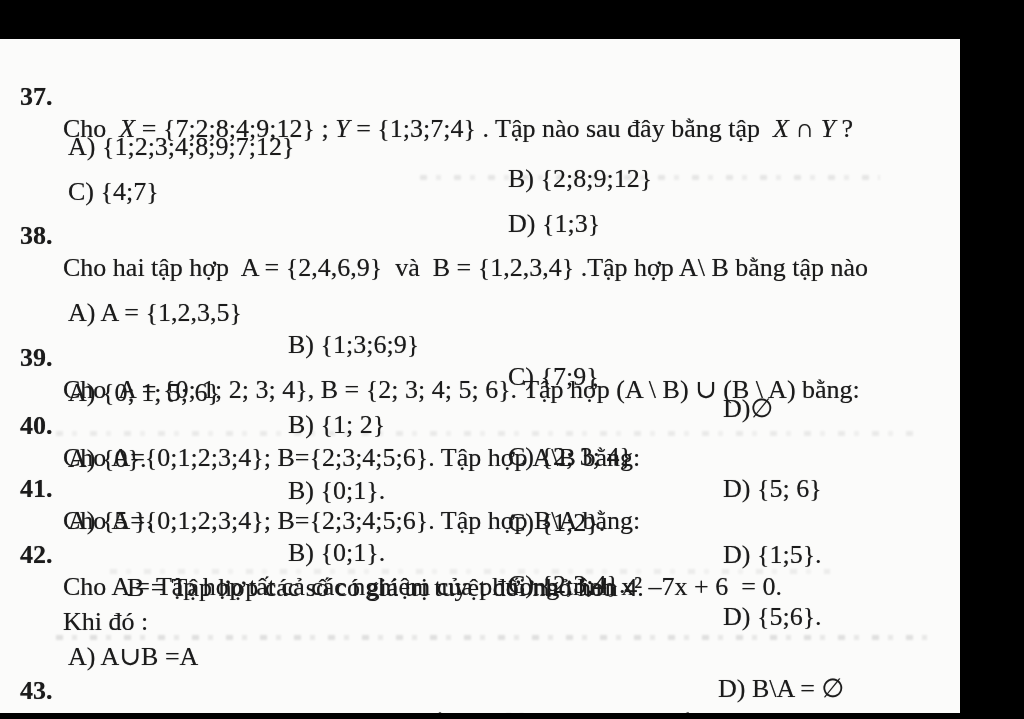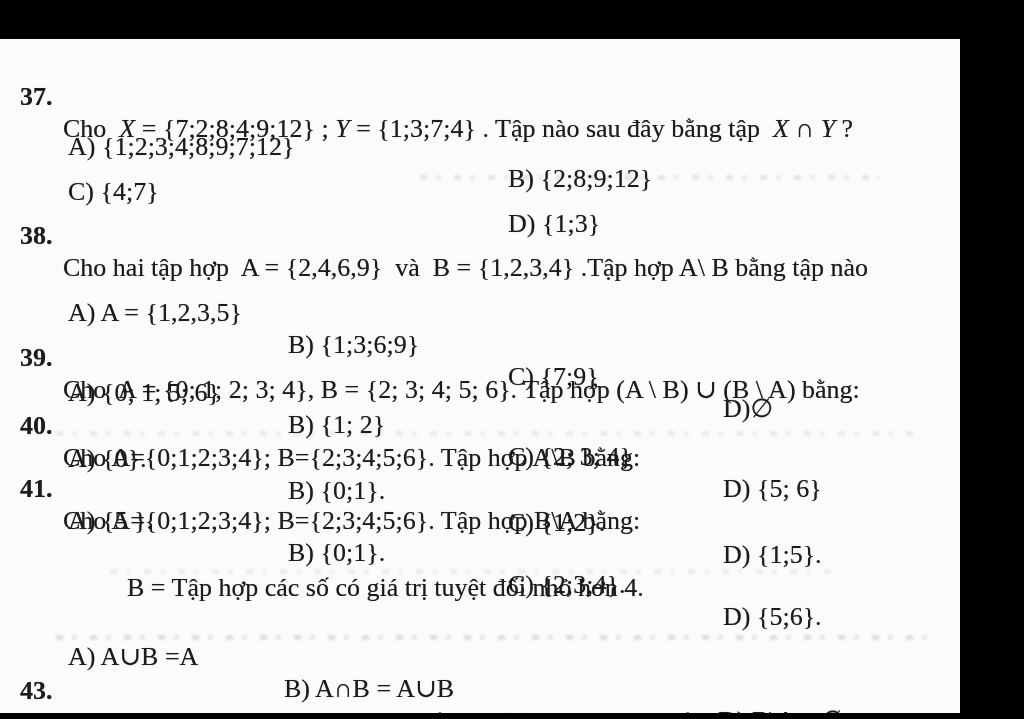--- a/index.html
+++ b/index.html
@@ -97,27 +97,33 @@
     <span class="qnum">41.</span>
     <span class="qtext">Cho A={0;1;2;3;4}; B={2;3;4;5;6}. Tập hợp B\A bằng:</span>
   </div>
   <div class="line" style="top:434px">
     <span class="opt" style="left:68px">A) {5 }.</span>
     <span class="opt" style="left:288px">B) {0;1}.</span>
     <span class="opt" style="left:508px">C) {2;3;4}.</span>
     <span class="opt" style="left:723px">D) {5;6}.</span>
   </div>
 
+  <div class="line" style="top:468px">
+    <span class="qnum">42.</span>
+    <span class="qtext">Cho A = Tập hợp tất cả các nghiệm của phương trình x² –7x + 6  = 0.</span>
+  </div>
   <div class="line" style="top:501px">
     <span class="indent2">B = Tập hợp các số có giá trị tuyệt đối nhỏ hơn 4.</span>
   </div>
   <div class="artifact" style="top:530px;left:110px;width:720px;opacity:0.14"></div>
+  <div class="line" style="top:535px">
+    <span class="qtext">Khi đó :</span>
+  </div>
   <div class="line" style="top:570px">
     <span class="opt" style="left:68px">A) A∪B =A</span>
-    <span class="opt" style="left:284px">B) A∩B = A∪B</span>
     <span class="opt" style="left:718px">D) B\A = ∅</span>
   </div>
 
   <div class="artifact" style="top:596px;left:56px;width:880px;opacity:0.26"></div>
 
   <div class="line" style="top:604px">
     <span class="qnum">43.</span>
     <span class="qtext"><span>Cho A= {1;5}; B= {1;3;5}. Chọn kết quả </span><span class="b">đúng</span><span> trong các kết quả sau:</span></span>
   </div>
   <div class="line" style="top:638px">

